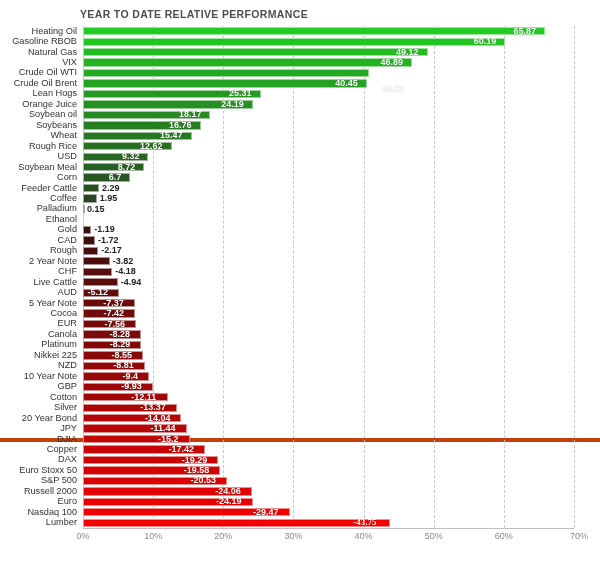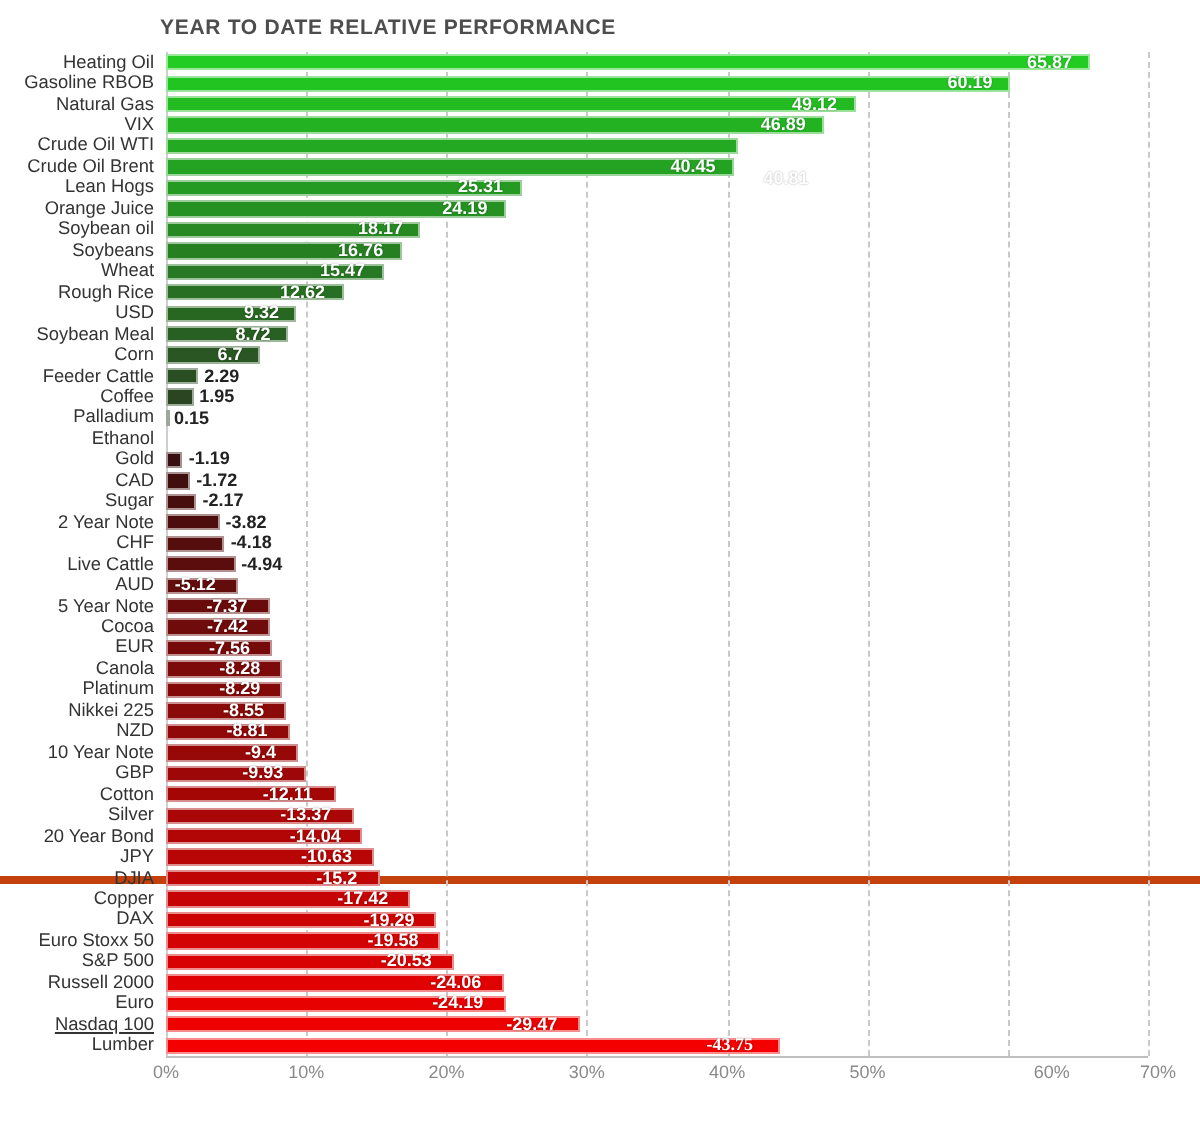--- a/index.html
+++ b/index.html
@@ -140,21 +140,21 @@
         <div class="cat-label" style="top: 115.671px;">Rough Rice</div>
         <div class="cat-label" style="top: 126.129px;">USD</div>
         <div class="cat-label" style="top: 136.588px;">Soybean Meal</div>
         <div class="cat-label" style="top: 147.046px;">Corn</div>
         <div class="cat-label" style="top: 157.504px; text-align: center;">Feeder Cattle</div>
         <div class="cat-label" style="top: 167.963px;">Coffee</div>
         <div class="cat-label" style="top: 178.421px;">Palladium</div>
         <div class="cat-label" style="top: 188.879px;">Ethanol</div>
         <div class="cat-label" style="top: 199.338px;">Gold</div>
         <div class="cat-label" style="top: 209.796px;">CAD</div>
-        <div class="cat-label" style="top: 220.254px;">Sugar</div>
+        <div class="cat-label" style="top: 220.254px;">Rough</div>
         <div class="cat-label" style="top: 230.713px;">2 Year Note</div>
         <div class="cat-label" style="top: 241.171px;">CHF</div>
         <div class="cat-label" style="top: 251.629px;">Live Cattle</div>
         <div class="cat-label" style="top: 262.087px;">AUD</div>
         <div class="cat-label" style="top: 272.546px;">5 Year Note</div>
         <div class="cat-label" style="top: 283.004px;">Cocoa</div>
         <div class="cat-label" style="top: 293.462px;">EUR</div>
         <div class="cat-label" style="top: 303.921px;">Canola</div>
         <div class="cat-label" style="top: 314.379px;">Platinum</div>
         <div class="cat-label" style="top: 324.837px;">Nikkei 225</div>
@@ -165,21 +165,21 @@
         <div class="cat-label" style="top: 377.129px;">Silver</div>
         <div class="cat-label" style="top: 387.587px;">20 Year Bond</div>
         <div class="cat-label" style="top: 398.046px;">JPY</div>
         <div class="cat-label" style="top: 408.504px;">DJIA</div>
         <div class="cat-label" style="top: 418.962px;">Copper</div>
         <div class="cat-label" style="top: 429.421px;">DAX</div>
         <div class="cat-label" style="top: 439.879px;">Euro Stoxx 50</div>
         <div class="cat-label" style="top: 450.337px;">S&amp;P 500</div>
         <div class="cat-label" style="top: 460.796px;">Russell 2000</div>
         <div class="cat-label" style="top: 471.254px;">Euro</div>
-        <div class="cat-label" style="top: 481.712px; text-decoration: underline;">Nasdaq 100</div>
+        <div class="cat-label" style="top: 481.712px;">Nasdaq 100</div>
         <div class="cat-label" style="top: 492.171px;">Lumber</div>
       </div>
     <div id="plot-area">
         <div class="gridline zero-line" style="left: 0px;"></div>
         <div class="gridline" style="left: 70.1429px;"></div>
         <div class="gridline" style="left: 140.286px;"></div>
         <div class="gridline" style="left: 210.429px;"></div>
         <div class="gridline" style="left: 280.571px;"></div>
         <div class="gridline" style="left: 350.714px;"></div>
         <div class="gridline" style="left: 420.857px;"></div>
@@ -252,21 +252,21 @@
         <div class="bar-value inside" style="top: 345.854px; left: 39.5343px; text-align: right;">-9.4</div>
         <div class="bar" style="top: 356.633px; height: 8.35833px; width: 69.6519px; background: rgb(158, 7, 7);"></div>
         <div class="bar-value inside" style="top: 356.312px; left: 38.1519px;">-9.93</div>
         <div class="bar" style="top: 367.092px; height: 8.35833px; width: 84.943px; background: rgb(164, 6, 6);"></div>
         <div class="bar-value inside" style="top: 366.771px; left: 48.343px;">-12.11</div>
         <div class="bar" style="top: 377.55px; height: 8.35833px; width: 93.781px; background: rgb(171, 6, 6);"></div>
         <div class="bar-value inside" style="top: 377.229px; left: 57.181px;">-13.37</div>
         <div class="bar" style="top: 388.008px; height: 8.35833px; width: 98.4806px; background: rgb(178, 5, 5);"></div>
         <div class="bar-value inside" style="top: 387.688px; left: 61.8806px;">-14.04</div>
         <div class="bar" style="top: 398.467px; height: 8.35833px; width: 104.162px; background: rgb(184, 5, 5);"></div>
-        <div class="bar-value inside" style="top: 398.146px; left: 67.5621px;">-10.63</div>
+        <div class="bar-value inside" style="top: 398.146px; left: 67.5621px;">-11.44</div>
         <div class="bar" style="top: 408.925px; height: 8.35833px; width: 106.617px; background: rgb(191, 4, 4);"></div>
         <div class="bar-value inside" style="top: 408.604px; left: 75.1171px;">-15.2</div>
         <div class="bar" style="top: 419.383px; height: 8.35833px; width: 122.189px; background: rgb(198, 4, 4);"></div>
         <div class="bar-value inside" style="top: 419.062px; left: 85.5889px;">-17.42</div>
         <div class="bar" style="top: 429.842px; height: 8.35833px; width: 135.306px; background: rgb(204, 3, 3);"></div>
         <div class="bar-value inside" style="top: 429.521px; left: 98.7056px;">-19.29</div>
         <div class="bar" style="top: 440.3px; height: 8.35833px; width: 137.34px; background: rgb(211, 3, 3);"></div>
         <div class="bar-value inside" style="top: 439.979px; left: 100.74px;">-19.58</div>
         <div class="bar" style="top: 450.758px; height: 8.35833px; width: 144.003px; background: rgb(217, 2, 2);"></div>
         <div class="bar-value inside" style="top: 450.438px; left: 107.403px;">-20.53</div>
@@ -282,17 +282,17 @@
   </div>
 
   <div id="axis-line"></div>
   <div id="x-axis">
       <div class="tick-label" style="left: 0px;">0%</div>
       <div class="tick-label" style="left: 70.1429px;">10%</div>
       <div class="tick-label" style="left: 140.286px;">20%</div>
       <div class="tick-label" style="left: 210.429px;">30%</div>
       <div class="tick-label" style="left: 280.571px;">40%</div>
       <div class="tick-label" style="left: 350.714px;">50%</div>
-      <div class="tick-label" style="left: 420.857px; margin-left: 22px;">60%</div>
+      <div class="tick-label" style="left: 420.857px;">60%</div>
       <div class="tick-label" style="left: 496px;">70%</div>
     </div>
 
 </div>
 
 </body></html>

